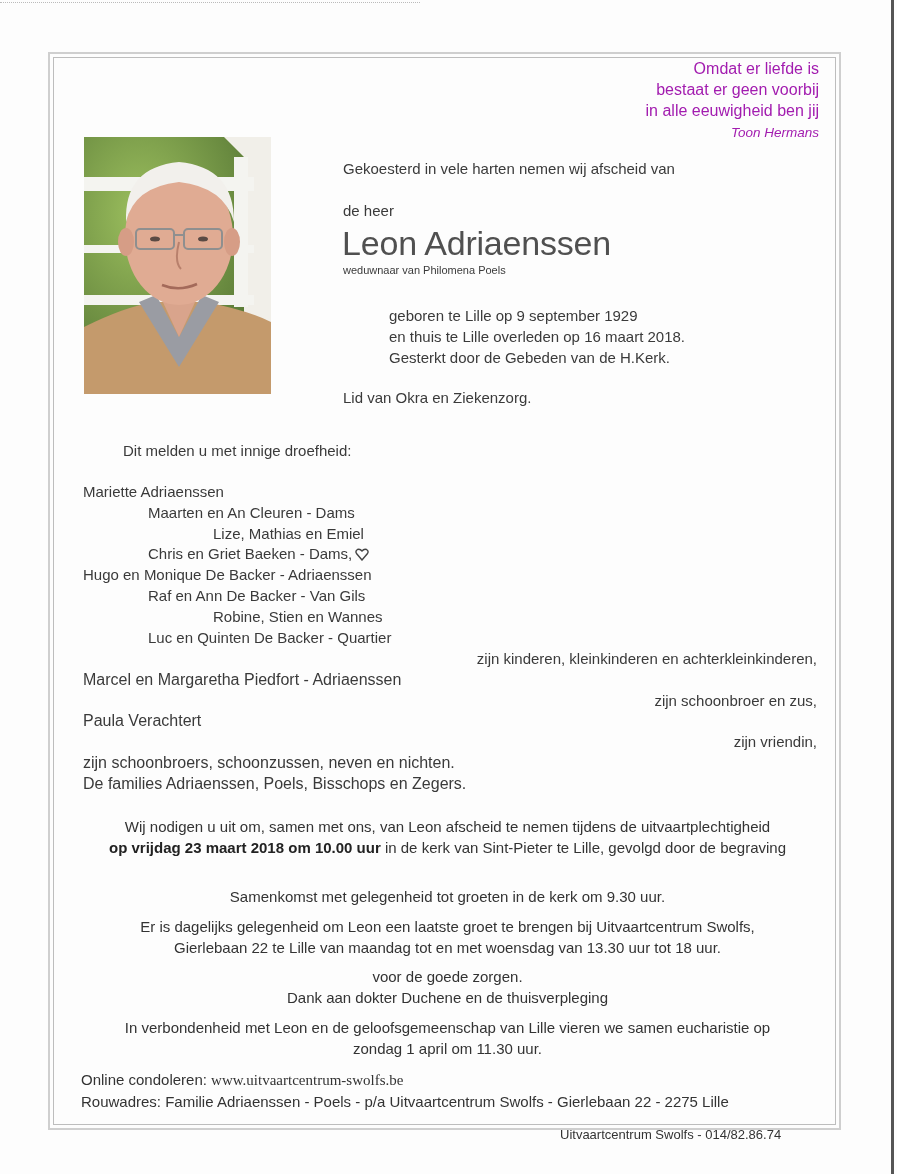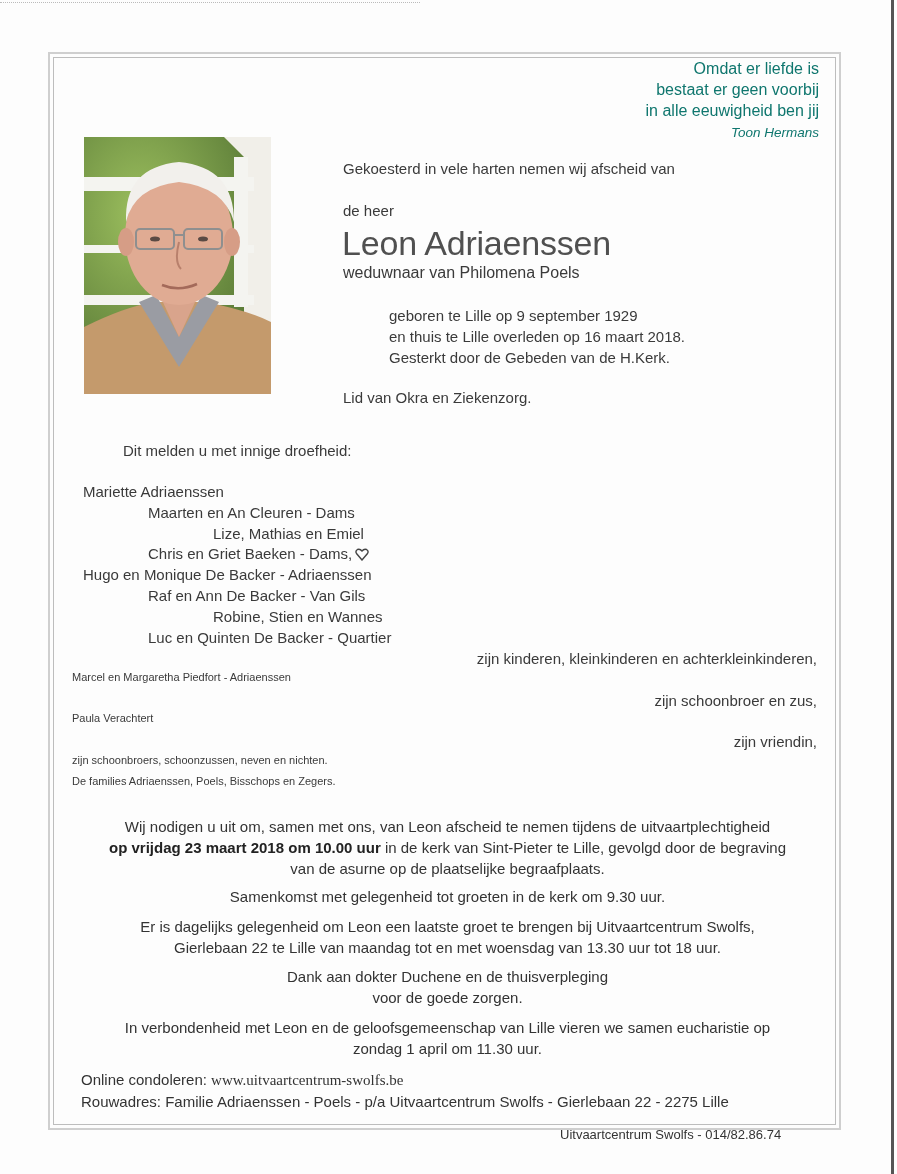--- a/index.html
+++ b/index.html
@@ -20,46 +20,46 @@
   .frame-outer {
     position: absolute; left: 48px; top: 52px; width: 793px; height: 1078px;
     border: 2px solid #cfcfcf; box-sizing: border-box;
   }
   .frame-inner {
     position: absolute; left: 53px; top: 57px; width: 783px; height: 1068px;
     border: 1px solid #bdbdbd; box-sizing: border-box;
   }
   .quote {
     position: absolute; right: 78px; top: 58px; text-align: right;
-    font-size: 16px; line-height: 21px; color: #0f766e;
+    font-size: 16px; line-height: 21px; color: #a21caf;
   }
   .quote .author { font-style: italic; font-size: 13.5px; line-height: 24px; }
 
   .photo {
     position: absolute; left: 84px; top: 137px; width: 187px; height: 257px;
     overflow: hidden; background: #6e8f45;
   }
   .photo svg { display: block; }
 
   .intro { position: absolute; left: 343px; top: 160px; font-size: 15px; }
   .title-prefix { position: absolute; left: 343px; top: 202px; font-size: 15px; }
   .name { position: absolute; left: 342px; top: 224px; font-size: 34px; color: #505050; letter-spacing: -0.2px; }
-  .widower { position: absolute; left: 343px; top: 264px; font-size: 16px; }
+  .widower { position: absolute; left: 343px; top: 264px; font-size: 11px; }
   .bio { position: absolute; left: 343px; top: 305px; font-size: 15px; line-height: 21px; margin-left: 46px; }
   .member { position: absolute; left: 343px; top: 389px; font-size: 15px; }
 
   .announce { position: absolute; left: 83px; top: 442px; font-size: 15px; margin-left: 40px; }
   .family { position: absolute; left: 83px; top: 482px; font-size: 15px; line-height: 20.8px; }
   .family .l0 { padding-left: 0; }
   .family .l1 { padding-left: 65px; }
   .family .l2 { padding-left: 130px; }
   .heart { display: inline-block; vertical-align: -2px; margin-left: 3px; }
 
   .rel { position: absolute; right: 80px; font-size: 15px; text-align: center; }
-  .left-line { position: absolute; left: 72px; font-size: 11px; text-align: center; }
+  .left-line { position: absolute; left: 83px; font-size: 16px; text-align: center; }
 
   .centered {
     position: absolute; left: 60px; width: 775px; text-align: center;
     font-size: 15px; line-height: 21px; color: #333;
   }
   .centered b { font-weight: bold; color: #222; }
 
   .footer-lines { position: absolute; left: 81px; top: 1069px; font-size: 15px; line-height: 21px; color: #333; }
   .undertaker { position: absolute; left: 560px; top: 1127px; font-size: 13px; color: #333; }
   a.link { color: inherit; text-decoration: none; font-family: Liberation Serif, serif; }
@@ -151,33 +151,32 @@
 <div class="left-line" style="top:671px">Marcel en Margaretha Piedfort - Adriaenssen</div>
 <div class="rel" style="top:692px">zijn schoonbroer en zus,</div>
 <div class="left-line" style="top:712px">Paula Verachtert</div>
 <div class="rel" style="top:733px">zijn vriendin,</div>
 <div class="left-line" style="top:754px">zijn schoonbroers, schoonzussen, neven en nichten.</div>
 <div class="left-line" style="top:775px">De families Adriaenssen, Poels, Bisschops en Zegers.</div>
 
 <div class="centered" style="top:816px">
   <div>Wij nodigen u uit om, samen met ons, van Leon afscheid te nemen tijdens de uitvaartplechtigheid</div>
   <div><b>op vrijdag 23 maart 2018 om 10.00 uur</b><span> in de kerk van Sint-Pieter te Lille, gevolgd door de begraving</span></div>
-  <div>van de asurne op de plaatselijke begraafplaats.</div>
 </div>
 
 <div class="centered" style="top:886px">Samenkomst met gelegenheid tot groeten in de kerk om 9.30 uur.</div>
 
 <div class="centered" style="top:916px">
   <div>Er is dagelijks gelegenheid om Leon een laatste groet te brengen bij Uitvaartcentrum Swolfs,</div>
   <div>Gierlebaan 22 te Lille van maandag tot en met woensdag van 13.30 uur tot 18 uur.</div>
 </div>
 
 <div class="centered" style="top:966px">
+  <div>voor de goede zorgen.</div>
   <div>Dank aan dokter Duchene en de thuisverpleging</div>
-  <div>voor de goede zorgen.</div>
 </div>
 
 <div class="centered" style="top:1017px">
   <div>In verbondenheid met Leon en de geloofsgemeenschap van Lille vieren we samen eucharistie op</div>
   <div>zondag 1 april om 11.30 uur.</div>
 </div>
 
 <div class="footer-lines">
   <div>
     <span>Online condoleren: </span><a class="link">www.uitvaartcentrum-swolfs.be</a>

